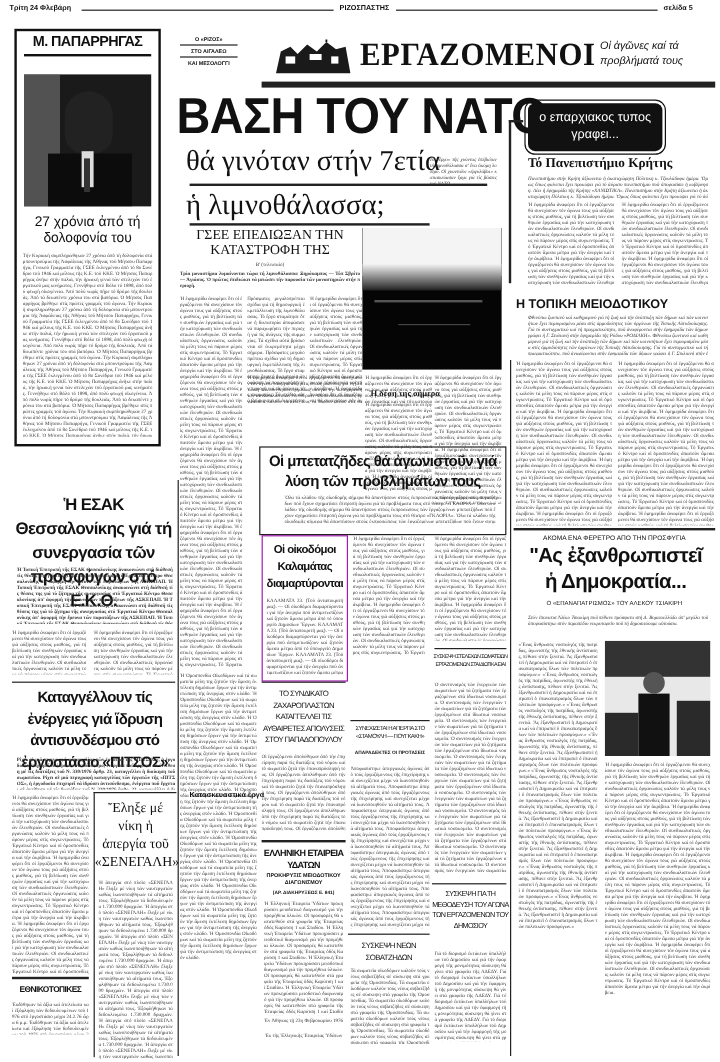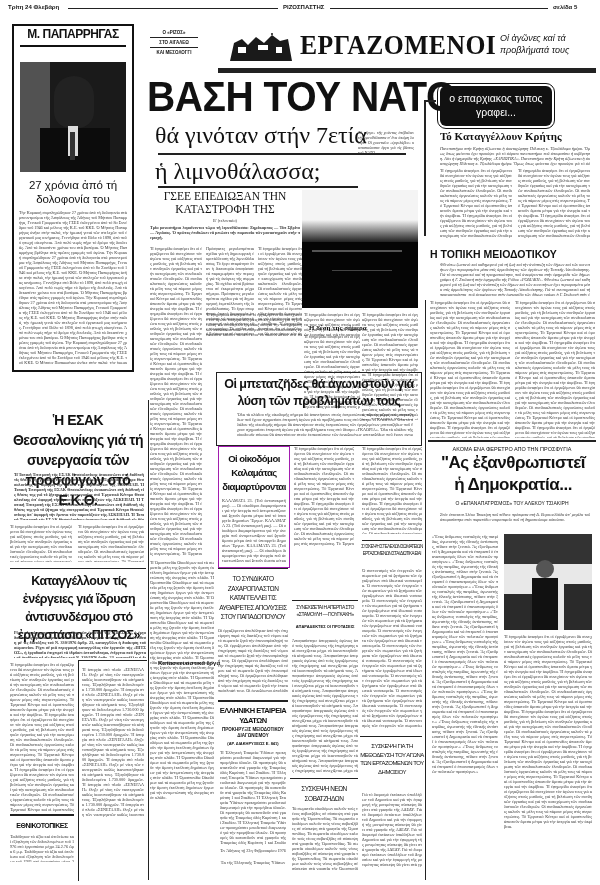--- a/index.html
+++ b/index.html
@@ -86,21 +86,21 @@
 <div class="tiny" style="position:absolute;left:304px;top:312px;width:56px;height:24px;">Ἡ ἐφημερίδα ἀναφέρει ὅτι οἱ ἐργαζόμενοι θά συνεχίσουν τόν ἀγώνα τους γιά αὐξήσεις στούς μισθούς, γιά τή βελτίωση τῶν συνθηκῶν ἐργασίας καί γιά τήν κατοχύρωση τῶν συνδικαλιστικῶν ἐλευθεριῶν. Οἱ συνδικαλιστικές ὀργανώσεις καλοῦν τά μέλη τους νά πάρουν μέρος στίς συγκεντρώσεις. Τό Ἐργατικό Κέντρο καί οἱ ὁμοσπονδίες ἀπαιτοῦν ἄμεσα μέτρα γιά τήν ἀνεργία καί τήν ἀκρίβεια.  Ἡ ἐφημερίδα ἀναφέρει ὅτι οἱ ἐργαζόμενοι θά συνεχίσουν τόν ἀγώνα τους γιά αὐξήσεις στούς μισθούς, γιά τή βελτίωση τῶν συνθηκῶν ἐργασίας καί γιά τήν κατοχύρωση τῶν συνδικαλιστικῶν ἐλευθεριῶν. Οἱ συνδικαλιστικές ὀργανώσεις καλοῦν τά μέλη τους νά πάρουν μέρος στίς συγκεντρώσεις. Τό Ἐργατικό Κέντρο καί οἱ ὁμοσπονδίες ἀπαιτοῦν ἄμεσα μέτρα γιά τήν ἀνεργία καί τήν ἀκρίβεια.  Ἡ ἐφημερίδα ἀναφέρει ὅτι οἱ ἐργαζόμενοι θά συνεχίσουν τόν ἀγώνα τους γιά αὐξήσεις στούς μισθούς, γιά τή βελτίωση τῶν συνθηκῶν ἐργασίας καί γιά τήν κατοχύρωση τῶν συνδικαλιστικῶν ἐλευθεριῶν. Οἱ συνδικαλιστικές ὀργανώσεις καλοῦν τά μέλη τους νά πάρουν μέρος στίς συγκεντρώσεις. Τό Ἐργατικό Κέντρο καί οἱ ὁμοσπονδίες ἀπαιτοῦν ἄμεσα μέτρα γιά τήν ἀνεργία καί τήν ἀκρίβεια.  Ἡ ἐφημερίδα ἀναφέρει ὅτι οἱ ἐργαζόμενοι θά συνεχίσουν τόν ἀγώνα τους γιά αὐξήσεις στούς μισθούς, γιά τή βελτίωση τῶν συνθηκῶν ἐργασίας καί γιά τήν κατοχύρωση τῶν συνδικαλιστικῶν ἐλευθεριῶν. Οἱ συνδικαλιστικές ὀργανώσεις καλοῦν τά μέλη τους νά πάρουν μέρος στίς συγκεντρώσεις. Τό Ἐργατικό Κέντρο καί οἱ ὁμοσπονδίες ἀπαιτοῦν ἄμεσα μέτρα γιά τήν ἀνεργία καί τήν ἀκρίβεια.  Ἡ ἐφημερίδα ἀναφέρει ὅτι οἱ ἐργαζόμενοι θά συνεχίσουν τόν ἀγώνα τους γιά αὐξήσεις στούς μισθούς, γιά τή βελτίωση τῶν συνθηκῶν ἐργασίας καί γιά τήν κατοχύρωση τῶν συνδικαλιστικῶν ἐλευθεριῶν. Οἱ συνδικαλιστικές ὀργανώσεις καλοῦν τά μέλη τους νά πάρουν μέρος στίς συγκεντρώσεις. Τό Ἐργατικό Κέντρο καί οἱ ὁμοσπονδίες ἀπαιτοῦν ἄμεσα μέτρα γιά τήν ἀνεργία καί τήν ἀκρίβεια. </div>
 <div class="tiny" style="position:absolute;left:362px;top:312px;width:56px;height:108px;">Ἡ ἐφημερίδα ἀναφέρει ὅτι οἱ ἐργαζόμενοι θά συνεχίσουν τόν ἀγώνα τους γιά αὐξήσεις στούς μισθούς, γιά τή βελτίωση τῶν συνθηκῶν ἐργασίας καί γιά τήν κατοχύρωση τῶν συνδικαλιστικῶν ἐλευθεριῶν. Οἱ συνδικαλιστικές ὀργανώσεις καλοῦν τά μέλη τους νά πάρουν μέρος στίς συγκεντρώσεις. Τό Ἐργατικό Κέντρο καί οἱ ὁμοσπονδίες ἀπαιτοῦν ἄμεσα μέτρα γιά τήν ἀνεργία καί τήν ἀκρίβεια.  Ἡ ἐφημερίδα ἀναφέρει ὅτι οἱ ἐργαζόμενοι θά συνεχίσουν τόν ἀγώνα τους γιά αὐξήσεις στούς μισθούς, γιά τή βελτίωση τῶν συνθηκῶν ἐργασίας καί γιά τήν κατοχύρωση τῶν συνδικαλιστικῶν ἐλευθεριῶν. Οἱ συνδικαλιστικές ὀργανώσεις καλοῦν τά μέλη τους νά πάρουν μέρος στίς συγκεντρώσεις. Τό Ἐργατικό Κέντρο καί οἱ ὁμοσπονδίες ἀπαιτοῦν ἄμεσα μέτρα γιά τήν ἀνεργία καί τήν ἀκρίβεια.  Ἡ ἐφημερίδα ἀναφέρει ὅτι οἱ ἐργαζόμενοι θά συνεχίσουν τόν ἀγώνα τους γιά αὐξήσεις στούς μισθούς, γιά τή βελτίωση τῶν συνθηκῶν ἐργασίας καί γιά τήν κατοχύρωση τῶν συνδικαλιστικῶν ἐλευθεριῶν. Οἱ συνδικαλιστικές ὀργανώσεις καλοῦν τά μέλη τους νά πάρουν μέρος στίς συγκεντρώσεις. Τό Ἐργατικό Κέντρο καί οἱ ὁμοσπονδίες ἀπαιτοῦν ἄμεσα μέτρα γιά τήν ἀνεργία καί τήν ἀκρίβεια.  Ἡ ἐφημερίδα ἀναφέρει ὅτι οἱ ἐργαζόμενοι θά συνεχίσουν τόν ἀγώνα τους γιά αὐξήσεις στούς μισθούς, γιά τή βελτίωση τῶν συνθηκῶν ἐργασίας καί γιά τήν κατοχύρωση τῶν συνδικαλιστικῶν ἐλευθεριῶν. Οἱ συνδικαλιστικές ὀργανώσεις καλοῦν τά μέλη τους νά πάρουν μέρος στίς συγκεντρώσεις. Τό Ἐργατικό Κέντρο καί οἱ ὁμοσπονδίες ἀπαιτοῦν ἄμεσα μέτρα γιά τήν ἀνεργία καί τήν ἀκρίβεια.  Ἡ ἐφημερίδα ἀναφέρει ὅτι οἱ ἐργαζόμενοι θά συνεχίσουν τόν ἀγώνα τους γιά αὐξήσεις στούς μισθούς, γιά τή βελτίωση τῶν συνθηκῶν ἐργασίας καί γιά τήν κατοχύρωση τῶν συνδικαλιστικῶν ἐλευθεριῶν. Οἱ συνδικαλιστικές ὀργανώσεις καλοῦν τά μέλη τους νά πάρουν μέρος στίς συγκεντρώσεις. Τό Ἐργατικό Κέντρο καί οἱ ὁμοσπονδίες ἀπαιτοῦν ἄμεσα μέτρα γιά τήν ἀνεργία καί τήν ἀκρίβεια. </div>
 <div class="abs serif" style="left:308px;top:324px;font-size:7px;font-weight:bold;">Ἡ δέση της σήμερα</div>
 <div class="tiny" style="position:absolute;left:304px;top:334px;width:56px;height:76px;">Ἡ ἐφημερίδα ἀναφέρει ὅτι οἱ ἐργαζόμενοι θά συνεχίσουν τόν ἀγώνα τους γιά αὐξήσεις στούς μισθούς, γιά τή βελτίωση τῶν συνθηκῶν ἐργασίας καί γιά τήν κατοχύρωση τῶν συνδικαλιστικῶν ἐλευθεριῶν. Οἱ συνδικαλιστικές ὀργανώσεις καλοῦν τά μέλη τους νά πάρουν μέρος στίς συγκεντρώσεις. Τό Ἐργατικό Κέντρο καί οἱ ὁμοσπονδίες ἀπαιτοῦν ἄμεσα μέτρα γιά τήν ἀνεργία καί τήν ἀκρίβεια.  Ἡ ἐφημερίδα ἀναφέρει ὅτι οἱ ἐργαζόμενοι θά συνεχίσουν τόν ἀγώνα τους γιά αὐξήσεις στούς μισθούς, γιά τή βελτίωση τῶν συνθηκῶν ἐργασίας καί γιά τήν κατοχύρωση τῶν συνδικαλιστικῶν ἐλευθεριῶν. Οἱ συνδικαλιστικές ὀργανώσεις καλοῦν τά μέλη τους νά πάρουν μέρος στίς συγκεντρώσεις. Τό Ἐργατικό Κέντρο καί οἱ ὁμοσπονδίες ἀπαιτοῦν ἄμεσα μέτρα γιά τήν ἀνεργία καί τήν ἀκρίβεια.  Ἡ ἐφημερίδα ἀναφέρει ὅτι οἱ ἐργαζόμενοι θά συνεχίσουν τόν ἀγώνα τους γιά αὐξήσεις στούς μισθούς, γιά τή βελτίωση τῶν συνθηκῶν ἐργασίας καί γιά τήν κατοχύρωση τῶν συνδικαλιστικῶν ἐλευθεριῶν. Οἱ συνδικαλιστικές ὀργανώσεις καλοῦν τά μέλη τους νά πάρουν μέρος στίς συγκεντρώσεις. Τό Ἐργατικό Κέντρο καί οἱ ὁμοσπονδίες ἀπαιτοῦν ἄμεσα μέτρα γιά τήν ἀνεργία καί τήν ἀκρίβεια.  Ἡ ἐφημερίδα ἀναφέρει ὅτι οἱ ἐργαζόμενοι θά συνεχίσουν τόν ἀγώνα τους γιά αὐξήσεις στούς μισθούς, γιά τή βελτίωση τῶν συνθηκῶν ἐργασίας καί γιά τήν κατοχύρωση τῶν συνδικαλιστικῶν ἐλευθεριῶν. Οἱ συνδικαλιστικές ὀργανώσεις καλοῦν τά μέλη τους νά πάρουν μέρος στίς συγκεντρώσεις. Τό Ἐργατικό Κέντρο καί οἱ ὁμοσπονδίες ἀπαιτοῦν ἄμεσα μέτρα γιά τήν ἀνεργία καί τήν ἀκρίβεια.  Ἡ ἐφημερίδα ἀναφέρει ὅτι οἱ ἐργαζόμενοι θά συνεχίσουν τόν ἀγώνα τους γιά αὐξήσεις στούς μισθούς, γιά τή βελτίωση τῶν συνθηκῶν ἐργασίας καί γιά τήν κατοχύρωση τῶν συνδικαλιστικῶν ἐλευθεριῶν. Οἱ συνδικαλιστικές ὀργανώσεις καλοῦν τά μέλη τους νά πάρουν μέρος στίς συγκεντρώσεις. Τό Ἐργατικό Κέντρο καί οἱ ὁμοσπονδίες ἀπαιτοῦν ἄμεσα μέτρα γιά τήν ἀνεργία καί τήν ἀκρίβεια. </div>
 
 <div class="abs" style="left:440px;top:86px;width:112px;height:40px;background:#111;border-radius:6px;outline:1.5px solid #111;outline-offset:2px;">
   <div class="sans center" style="color:#fff;font-size:10.5px;line-height:14px;padding-top:5px;padding-left:6px;padding-right:6px;">ο επαρχιακος τυπος γραφει...</div>
 </div>
 <div class="rule" style="left:424px;top:100px;width:2px;height:136px;"></div>
 <div class="rule" style="left:424px;top:100px;width:12px;height:2px;"></div>
-<div class="abs serif" style="left:440px;top:130px;font-size:11px;font-weight:bold;">Τό Καταγγέλλουν Κρήτης</div>
+<div class="abs serif" style="left:440px;top:130px;font-size:11px;font-weight:bold;">Τό Πανεπιστήμιο Κρήτης</div>
 <div class="tiny" style="position:absolute;left:440px;top:146px;width:150px;height:20px;font-style:italic;">Πανεπιστήμιο στήν Κρήτη ἀξίωνεται ἡ ἀκαταχώρητη Πόλιτικη κ. Τζουλάδοφα ἡμέρα. Ὅμως ὅπως φαίνεται ἔχει προκύψει γιά τό ἀόρατο πανεπιστήμιο ποῦ ἀποφασίσει ἡ κυβέρνηση. Λέει ἡ ἐφημερίδα τῆς Κρήτης «ΧΑΝΙΩΤΙΚΑ». Πανεπιστήμιο στήν Κρήτη ἀξίωνεται ἡ ἀκαταχώρητη Πόλιτικη κ. Τζουλάδοφα ἡμέρα. Ὅμως ὅπως φαίνεται ἔχει προκύψει γιά τό ἀόρατο πανεπιστήμιο ποῦ ἀποφασίσει ἡ κυβέρνηση. Λέει ἡ ἐφημερίδα τῆς Κρήτης «ΧΑΝΙΩΤΙΚΑ». Πανεπιστήμιο στήν Κρήτη ἀξίωνεται ἡ ἀκαταχώρητη Πόλιτικη κ. Τζουλάδοφα ἡμέρα. Ὅμως ὅπως φαίνεται ἔχει προκύψει γιά τό ἀόρατο πανεπιστήμιο ποῦ ἀποφασίσει ἡ κυβέρνηση. Λέει ἡ ἐφημερίδα τῆς Κρήτης «ΧΑΝΙΩΤΙΚΑ». Πανεπιστήμιο στήν Κρήτη ἀξίωνεται ἡ ἀκαταχώρητη Πόλιτικη κ. Τζουλάδοφα ἡμέρα. Ὅμως ὅπως φαίνεται ἔχει προκύψει γιά τό ἀόρατο πανεπιστήμιο ποῦ ἀποφασίσει ἡ κυβέρνηση. Λέει ἡ ἐφημερίδα τῆς Κρήτης «ΧΑΝΙΩΤΙΚΑ». Πανεπιστήμιο στήν Κρήτη ἀξίωνεται ἡ ἀκαταχώρητη Πόλιτικη κ. Τζουλάδοφα ἡμέρα. Ὅμως ὅπως φαίνεται ἔχει προκύψει γιά τό ἀόρατο πανεπιστήμιο ποῦ ἀποφασίσει ἡ κυβέρνηση. Λέει ἡ ἐφημερίδα τῆς Κρήτης «ΧΑΝΙΩΤΙΚΑ». Πανεπιστήμιο στήν Κρήτη ἀξίωνεται ἡ ἀκαταχώρητη Πόλιτικη κ. Τζουλάδοφα ἡμέρα. Ὅμως ὅπως φαίνεται ἔχει προκύψει γιά τό ἀόρατο πανεπιστήμιο ποῦ ἀποφασίσει ἡ κυβέρνηση. Λέει ἡ ἐφημερίδα τῆς Κρήτης «ΧΑΝΙΩΤΙΚΑ». Πανεπιστήμιο στήν Κρήτη ἀξίωνεται ἡ ἀκαταχώρητη Πόλιτικη κ. Τζουλάδοφα ἡμέρα. Ὅμως ὅπως φαίνεται ἔχει προκύψει γιά τό ἀόρατο πανεπιστήμιο ποῦ ἀποφασίσει ἡ κυβέρνηση. Λέει ἡ ἐφημερίδα τῆς Κρήτης «ΧΑΝΙΩΤΙΚΑ». Πανεπιστήμιο στήν Κρήτη ἀξίωνεται ἡ ἀκαταχώρητη Πόλιτικη κ. Τζουλάδοφα ἡμέρα. Ὅμως ὅπως φαίνεται ἔχει προκύψει γιά τό ἀόρατο πανεπιστήμιο ποῦ ἀποφασίσει ἡ κυβέρνηση. Λέει ἡ ἐφημερίδα τῆς Κρήτης «ΧΑΝΙΩΤΙΚΑ».</div>
 <div class="tiny" style="position:absolute;left:440px;top:168px;width:72px;height:70px;">Ἡ ἐφημερίδα ἀναφέρει ὅτι οἱ ἐργαζόμενοι θά συνεχίσουν τόν ἀγώνα τους γιά αὐξήσεις στούς μισθούς, γιά τή βελτίωση τῶν συνθηκῶν ἐργασίας καί γιά τήν κατοχύρωση τῶν συνδικαλιστικῶν ἐλευθεριῶν. Οἱ συνδικαλιστικές ὀργανώσεις καλοῦν τά μέλη τους νά πάρουν μέρος στίς συγκεντρώσεις. Τό Ἐργατικό Κέντρο καί οἱ ὁμοσπονδίες ἀπαιτοῦν ἄμεσα μέτρα γιά τήν ἀνεργία καί τήν ἀκρίβεια.  Ἡ ἐφημερίδα ἀναφέρει ὅτι οἱ ἐργαζόμενοι θά συνεχίσουν τόν ἀγώνα τους γιά αὐξήσεις στούς μισθούς, γιά τή βελτίωση τῶν συνθηκῶν ἐργασίας καί γιά τήν κατοχύρωση τῶν συνδικαλιστικῶν ἐλευθεριῶν. Οἱ συνδικαλιστικές ὀργανώσεις καλοῦν τά μέλη τους νά πάρουν μέρος στίς συγκεντρώσεις. Τό Ἐργατικό Κέντρο καί οἱ ὁμοσπονδίες ἀπαιτοῦν ἄμεσα μέτρα γιά τήν ἀνεργία καί τήν ἀκρίβεια.  Ἡ ἐφημερίδα ἀναφέρει ὅτι οἱ ἐργαζόμενοι θά συνεχίσουν τόν ἀγώνα τους γιά αὐξήσεις στούς μισθούς, γιά τή βελτίωση τῶν συνθηκῶν ἐργασίας καί γιά τήν κατοχύρωση τῶν συνδικαλιστικῶν ἐλευθεριῶν. Οἱ συνδικαλιστικές ὀργανώσεις καλοῦν τά μέλη τους νά πάρουν μέρος στίς συγκεντρώσεις. Τό Ἐργατικό Κέντρο καί οἱ ὁμοσπονδίες ἀπαιτοῦν ἄμεσα μέτρα γιά τήν ἀνεργία καί τήν ἀκρίβεια.  Ἡ ἐφημερίδα ἀναφέρει ὅτι οἱ ἐργαζόμενοι θά συνεχίσουν τόν ἀγώνα τους γιά αὐξήσεις στούς μισθούς, γιά τή βελτίωση τῶν συνθηκῶν ἐργασίας καί γιά τήν κατοχύρωση τῶν συνδικαλιστικῶν ἐλευθεριῶν. Οἱ συνδικαλιστικές ὀργανώσεις καλοῦν τά μέλη τους νά πάρουν μέρος στίς συγκεντρώσεις. Τό Ἐργατικό Κέντρο καί οἱ ὁμοσπονδίες ἀπαιτοῦν ἄμεσα μέτρα γιά τήν ἀνεργία καί τήν ἀκρίβεια.  Ἡ ἐφημερίδα ἀναφέρει ὅτι οἱ ἐργαζόμενοι θά συνεχίσουν τόν ἀγώνα τους γιά αὐξήσεις στούς μισθούς, γιά τή βελτίωση τῶν συνθηκῶν ἐργασίας καί γιά τήν κατοχύρωση τῶν συνδικαλιστικῶν ἐλευθεριῶν. Οἱ συνδικαλιστικές ὀργανώσεις καλοῦν τά μέλη τους νά πάρουν μέρος στίς συγκεντρώσεις. Τό Ἐργατικό Κέντρο καί οἱ ὁμοσπονδίες ἀπαιτοῦν ἄμεσα μέτρα γιά τήν ἀνεργία καί τήν ἀκρίβεια. </div>
 <div class="tiny" style="position:absolute;left:518px;top:168px;width:72px;height:70px;">Ἡ ἐφημερίδα ἀναφέρει ὅτι οἱ ἐργαζόμενοι θά συνεχίσουν τόν ἀγώνα τους γιά αὐξήσεις στούς μισθούς, γιά τή βελτίωση τῶν συνθηκῶν ἐργασίας καί γιά τήν κατοχύρωση τῶν συνδικαλιστικῶν ἐλευθεριῶν. Οἱ συνδικαλιστικές ὀργανώσεις καλοῦν τά μέλη τους νά πάρουν μέρος στίς συγκεντρώσεις. Τό Ἐργατικό Κέντρο καί οἱ ὁμοσπονδίες ἀπαιτοῦν ἄμεσα μέτρα γιά τήν ἀνεργία καί τήν ἀκρίβεια.  Ἡ ἐφημερίδα ἀναφέρει ὅτι οἱ ἐργαζόμενοι θά συνεχίσουν τόν ἀγώνα τους γιά αὐξήσεις στούς μισθούς, γιά τή βελτίωση τῶν συνθηκῶν ἐργασίας καί γιά τήν κατοχύρωση τῶν συνδικαλιστικῶν ἐλευθεριῶν. Οἱ συνδικαλιστικές ὀργανώσεις καλοῦν τά μέλη τους νά πάρουν μέρος στίς συγκεντρώσεις. Τό Ἐργατικό Κέντρο καί οἱ ὁμοσπονδίες ἀπαιτοῦν ἄμεσα μέτρα γιά τήν ἀνεργία καί τήν ἀκρίβεια.  Ἡ ἐφημερίδα ἀναφέρει ὅτι οἱ ἐργαζόμενοι θά συνεχίσουν τόν ἀγώνα τους γιά αὐξήσεις στούς μισθούς, γιά τή βελτίωση τῶν συνθηκῶν ἐργασίας καί γιά τήν κατοχύρωση τῶν συνδικαλιστικῶν ἐλευθεριῶν. Οἱ συνδικαλιστικές ὀργανώσεις καλοῦν τά μέλη τους νά πάρουν μέρος στίς συγκεντρώσεις. Τό Ἐργατικό Κέντρο καί οἱ ὁμοσπονδίες ἀπαιτοῦν ἄμεσα μέτρα γιά τήν ἀνεργία καί τήν ἀκρίβεια.  Ἡ ἐφημερίδα ἀναφέρει ὅτι οἱ ἐργαζόμενοι θά συνεχίσουν τόν ἀγώνα τους γιά αὐξήσεις στούς μισθούς, γιά τή βελτίωση τῶν συνθηκῶν ἐργασίας καί γιά τήν κατοχύρωση τῶν συνδικαλιστικῶν ἐλευθεριῶν. Οἱ συνδικαλιστικές ὀργανώσεις καλοῦν τά μέλη τους νά πάρουν μέρος στίς συγκεντρώσεις. Τό Ἐργατικό Κέντρο καί οἱ ὁμοσπονδίες ἀπαιτοῦν ἄμεσα μέτρα γιά τήν ἀνεργία καί τήν ἀκρίβεια.  Ἡ ἐφημερίδα ἀναφέρει ὅτι οἱ ἐργαζόμενοι θά συνεχίσουν τόν ἀγώνα τους γιά αὐξήσεις στούς μισθούς, γιά τή βελτίωση τῶν συνθηκῶν ἐργασίας καί γιά τήν κατοχύρωση τῶν συνδικαλιστικῶν ἐλευθεριῶν. Οἱ συνδικαλιστικές ὀργανώσεις καλοῦν τά μέλη τους νά πάρουν μέρος στίς συγκεντρώσεις. Τό Ἐργατικό Κέντρο καί οἱ ὁμοσπονδίες ἀπαιτοῦν ἄμεσα μέτρα γιά τήν ἀνεργία καί τήν ἀκρίβεια. </div>
 
 <div class="abs sans" style="left:430px;top:248px;font-size:10.5px;font-weight:bold;">Η ΤΟΠΙΚΗ ΜΕΙΟΔΟΤΙΚΟΥ</div>
 <div class="tiny" style="position:absolute;left:440px;top:262px;width:150px;height:34px;font-style:italic;">Φθινόπω ζωντανό καί καθημερινό γιά τή ζωή καί τήν ἀνάπτυξη τῶν δήμων καί τῶν κοινοτήτων ἔχει περιορισμένα μέσα στίς ἁρμοδιότητες τῶν ὀργάνων τῆς Τοπικῆς Αὐτοδιοίκησης. Γιά τό συνταγματικό καί τή πραγματικότητα, ποῦ ἀναφέρονται στήν ἐφημερίδα τῶν δήμων γράφει ἡ Γ. Στυλιανή στήν ἐφημερίδα τῆς Ρόδου «ΡΟΔΙΑΚΗ». Φθινόπω ζωντανό καί καθημερινό γιά τή ζωή καί τήν ἀνάπτυξη τῶν δήμων καί τῶν κοινοτήτων ἔχει περιορισμένα μέσα στίς ἁρμοδιότητες τῶν ὀργάνων τῆς Τοπικῆς Αὐτοδιοίκησης. Γιά τό συνταγματικό καί τή πραγματικότητα, ποῦ ἀναφέρονται στήν ἐφημερίδα τῶν δήμων γράφει ἡ Γ. Στυλιανή στήν ἐφημερίδα τῆς Ρόδου «ΡΟΔΙΑΚΗ». Φθινόπω ζωντανό καί καθημερινό γιά τή ζωή καί τήν ἀνάπτυξη τῶν δήμων καί τῶν κοινοτήτων ἔχει περιορισμένα μέσα στίς ἁρμοδιότητες τῶν ὀργάνων τῆς Τοπικῆς Αὐτοδιοίκησης. Γιά τό συνταγματικό καί τή πραγματικότητα, ποῦ ἀναφέρονται στήν ἐφημερίδα τῶν δήμων γράφει ἡ Γ. Στυλιανή στήν ἐφημερίδα τῆς Ρόδου «ΡΟΔΙΑΚΗ». Φθινόπω ζωντανό καί καθημερινό γιά τή ζωή καί τήν ἀνάπτυξη τῶν δήμων καί τῶν κοινοτήτων ἔχει περιορισμένα μέσα στίς ἁρμοδιότητες τῶν ὀργάνων τῆς Τοπικῆς Αὐτοδιοίκησης. Γιά τό συνταγματικό καί τή πραγματικότητα, ποῦ ἀναφέρονται στήν ἐφημερίδα τῶν δήμων γράφει ἡ Γ. Στυλιανή στήν ἐφημερίδα τῆς Ρόδου «ΡΟΔΙΑΚΗ». Φθινόπω ζωντανό καί καθημερινό γιά τή ζωή καί τήν ἀνάπτυξη τῶν δήμων καί τῶν κοινοτήτων ἔχει περιορισμένα μέσα στίς ἁρμοδιότητες τῶν ὀργάνων τῆς Τοπικῆς Αὐτοδιοίκησης. Γιά τό συνταγματικό καί τή πραγματικότητα, ποῦ ἀναφέρονται στήν ἐφημερίδα τῶν δήμων γράφει ἡ Γ. Στυλιανή στήν ἐφημερίδα τῆς Ρόδου «ΡΟΔΙΑΚΗ». Φθινόπω ζωντανό καί καθημερινό γιά τή ζωή καί τήν ἀνάπτυξη τῶν δήμων καί τῶν κοινοτήτων ἔχει περιορισμένα μέσα στίς ἁρμοδιότητες τῶν ὀργάνων τῆς Τοπικῆς Αὐτοδιοίκησης. Γιά τό συνταγματικό καί τή πραγματικότητα, ποῦ ἀναφέρονται στήν ἐφημερίδα τῶν δήμων γράφει ἡ Γ. Στυλιανή στήν ἐφημερίδα τῆς Ρόδου «ΡΟΔΙΑΚΗ».</div>
 <div class="tiny" style="position:absolute;left:430px;top:300px;width:80px;height:138px;">Ἡ ἐφημερίδα ἀναφέρει ὅτι οἱ ἐργαζόμενοι θά συνεχίσουν τόν ἀγώνα τους γιά αὐξήσεις στούς μισθούς, γιά τή βελτίωση τῶν συνθηκῶν ἐργασίας καί γιά τήν κατοχύρωση τῶν συνδικαλιστικῶν ἐλευθεριῶν. Οἱ συνδικαλιστικές ὀργανώσεις καλοῦν τά μέλη τους νά πάρουν μέρος στίς συγκεντρώσεις. Τό Ἐργατικό Κέντρο καί οἱ ὁμοσπονδίες ἀπαιτοῦν ἄμεσα μέτρα γιά τήν ἀνεργία καί τήν ἀκρίβεια.  Ἡ ἐφημερίδα ἀναφέρει ὅτι οἱ ἐργαζόμενοι θά συνεχίσουν τόν ἀγώνα τους γιά αὐξήσεις στούς μισθούς, γιά τή βελτίωση τῶν συνθηκῶν ἐργασίας καί γιά τήν κατοχύρωση τῶν συνδικαλιστικῶν ἐλευθεριῶν. Οἱ συνδικαλιστικές ὀργανώσεις καλοῦν τά μέλη τους νά πάρουν μέρος στίς συγκεντρώσεις. Τό Ἐργατικό Κέντρο καί οἱ ὁμοσπονδίες ἀπαιτοῦν ἄμεσα μέτρα γιά τήν ἀνεργία καί τήν ἀκρίβεια.  Ἡ ἐφημερίδα ἀναφέρει ὅτι οἱ ἐργαζόμενοι θά συνεχίσουν τόν ἀγώνα τους γιά αὐξήσεις στούς μισθούς, γιά τή βελτίωση τῶν συνθηκῶν ἐργασίας καί γιά τήν κατοχύρωση τῶν συνδικαλιστικῶν ἐλευθεριῶν. Οἱ συνδικαλιστικές ὀργανώσεις καλοῦν τά μέλη τους νά πάρουν μέρος στίς συγκεντρώσεις. Τό Ἐργατικό Κέντρο καί οἱ ὁμοσπονδίες ἀπαιτοῦν ἄμεσα μέτρα γιά τήν ἀνεργία καί τήν ἀκρίβεια.  Ἡ ἐφημερίδα ἀναφέρει ὅτι οἱ ἐργαζόμενοι θά συνεχίσουν τόν ἀγώνα τους γιά αὐξήσεις στούς μισθούς, γιά τή βελτίωση τῶν συνθηκῶν ἐργασίας καί γιά τήν κατοχύρωση τῶν συνδικαλιστικῶν ἐλευθεριῶν. Οἱ συνδικαλιστικές ὀργανώσεις καλοῦν τά μέλη τους νά πάρουν μέρος στίς συγκεντρώσεις. Τό Ἐργατικό Κέντρο καί οἱ ὁμοσπονδίες ἀπαιτοῦν ἄμεσα μέτρα γιά τήν ἀνεργία καί τήν ἀκρίβεια.  Ἡ ἐφημερίδα ἀναφέρει ὅτι οἱ ἐργαζόμενοι θά συνεχίσουν τόν ἀγώνα τους γιά αὐξήσεις στούς μισθούς, γιά τή βελτίωση τῶν συνθηκῶν ἐργασίας καί γιά τήν κατοχύρωση τῶν συνδικαλιστικῶν ἐλευθεριῶν. Οἱ συνδικαλιστικές ὀργανώσεις καλοῦν τά μέλη τους νά πάρουν μέρος στίς συγκεντρώσεις. Τό Ἐργατικό Κέντρο καί οἱ ὁμοσπονδίες ἀπαιτοῦν ἄμεσα μέτρα γιά τήν ἀνεργία καί τήν ἀκρίβεια. </div>
 <div class="tiny" style="position:absolute;left:515px;top:300px;width:80px;height:138px;">Ἡ ἐφημερίδα ἀναφέρει ὅτι οἱ ἐργαζόμενοι θά συνεχίσουν τόν ἀγώνα τους γιά αὐξήσεις στούς μισθούς, γιά τή βελτίωση τῶν συνθηκῶν ἐργασίας καί γιά τήν κατοχύρωση τῶν συνδικαλιστικῶν ἐλευθεριῶν. Οἱ συνδικαλιστικές ὀργανώσεις καλοῦν τά μέλη τους νά πάρουν μέρος στίς συγκεντρώσεις. Τό Ἐργατικό Κέντρο καί οἱ ὁμοσπονδίες ἀπαιτοῦν ἄμεσα μέτρα γιά τήν ἀνεργία καί τήν ἀκρίβεια.  Ἡ ἐφημερίδα ἀναφέρει ὅτι οἱ ἐργαζόμενοι θά συνεχίσουν τόν ἀγώνα τους γιά αὐξήσεις στούς μισθούς, γιά τή βελτίωση τῶν συνθηκῶν ἐργασίας καί γιά τήν κατοχύρωση τῶν συνδικαλιστικῶν ἐλευθεριῶν. Οἱ συνδικαλιστικές ὀργανώσεις καλοῦν τά μέλη τους νά πάρουν μέρος στίς συγκεντρώσεις. Τό Ἐργατικό Κέντρο καί οἱ ὁμοσπονδίες ἀπαιτοῦν ἄμεσα μέτρα γιά τήν ἀνεργία καί τήν ἀκρίβεια.  Ἡ ἐφημερίδα ἀναφέρει ὅτι οἱ ἐργαζόμενοι θά συνεχίσουν τόν ἀγώνα τους γιά αὐξήσεις στούς μισθούς, γιά τή βελτίωση τῶν συνθηκῶν ἐργασίας καί γιά τήν κατοχύρωση τῶν συνδικαλιστικῶν ἐλευθεριῶν. Οἱ συνδικαλιστικές ὀργανώσεις καλοῦν τά μέλη τους νά πάρουν μέρος στίς συγκεντρώσεις. Τό Ἐργατικό Κέντρο καί οἱ ὁμοσπονδίες ἀπαιτοῦν ἄμεσα μέτρα γιά τήν ἀνεργία καί τήν ἀκρίβεια.  Ἡ ἐφημερίδα ἀναφέρει ὅτι οἱ ἐργαζόμενοι θά συνεχίσουν τόν ἀγώνα τους γιά αὐξήσεις στούς μισθούς, γιά τή βελτίωση τῶν συνθηκῶν ἐργασίας καί γιά τήν κατοχύρωση τῶν συνδικαλιστικῶν ἐλευθεριῶν. Οἱ συνδικαλιστικές ὀργανώσεις καλοῦν τά μέλη τους νά πάρουν μέρος στίς συγκεντρώσεις. Τό Ἐργατικό Κέντρο καί οἱ ὁμοσπονδίες ἀπαιτοῦν ἄμεσα μέτρα γιά τήν ἀνεργία καί τήν ἀκρίβεια.  Ἡ ἐφημερίδα ἀναφέρει ὅτι οἱ ἐργαζόμενοι θά συνεχίσουν τόν ἀγώνα τους γιά αὐξήσεις στούς μισθούς, γιά τή βελτίωση τῶν συνθηκῶν ἐργασίας καί γιά τήν κατοχύρωση τῶν συνδικαλιστικῶν ἐλευθεριῶν. Οἱ συνδικαλιστικές ὀργανώσεις καλοῦν τά μέλη τους νά πάρουν μέρος στίς συγκεντρώσεις. Τό Ἐργατικό Κέντρο καί οἱ ὁμοσπονδίες ἀπαιτοῦν ἄμεσα μέτρα γιά τήν ἀνεργία καί τήν ἀκρίβεια. </div>
 
 <div class="rule" style="left:428px;top:440px;width:168px;height:2px;"></div>
@@ -122,20 +122,21 @@
 <div class="tiny" style="position:absolute;left:14px;top:472px;width:130px;height:48px;font-weight:bold;">Ἡ Τοπική Ἐπιτροπή τῆς ΕΣΑΚ Θεσσαλονίκης ἀνακοινώνει στή διάθεσή τίς θέσεις της γιά τό ζήτημα τῆς συνεργασίας στό Ἐργατικό Κέντρο Θεσσαλονίκης ἀπ' ἀφορμή τήν ἔρευνα τῶν παρατάξεων τῆς ΑΣΚΕΠΑΠ. Ἡ Τοπική Ἐπιτροπή τῆς ΕΣΑΚ Θεσσαλονίκης ἀνακοινώνει στή διάθεσή τίς θέσεις της γιά τό ζήτημα τῆς συνεργασίας στό Ἐργατικό Κέντρο Θεσσαλονίκης ἀπ' ἀφορμή τήν ἔρευνα τῶν παρατάξεων τῆς ΑΣΚΕΠΑΠ. Ἡ Τοπική Ἐπιτροπή τῆς ΕΣΑΚ Θεσσαλονίκης ἀνακοινώνει στή διάθεσή τίς θέσεις της γιά τό ζήτημα τῆς συνεργασίας στό Ἐργατικό Κέντρο Θεσσαλονίκης ἀπ' ἀφορμή τήν ἔρευνα τῶν παρατάξεων τῆς ΑΣΚΕΠΑΠ. Ἡ Τοπική Ἐπιτροπή τῆς ΕΣΑΚ Θεσσαλονίκης ἀνακοινώνει στή διάθεσή τίς θέσεις της γιά τό ζήτημα τῆς συνεργασίας στό Ἐργατικό Κέντρο Θεσσαλονίκης ἀπ' ἀφορμή τήν ἔρευνα τῶν παρατάξεων τῆς ΑΣΚΕΠΑΠ. Ἡ Τοπική Ἐπιτροπή τῆς ΕΣΑΚ Θεσσαλονίκης ἀνακοινώνει στή διάθεσή τίς θέσεις της γιά τό ζήτημα τῆς συνεργασίας στό Ἐργατικό Κέντρο Θεσσαλονίκης ἀπ' ἀφορμή τήν ἔρευνα τῶν παρατάξεων τῆς ΑΣΚΕΠΑΠ. Ἡ Τοπική Ἐπιτροπή τῆς ΕΣΑΚ Θεσσαλονίκης ἀνακοινώνει στή διάθεσή τίς θέσεις της γιά τό ζήτημα τῆς συνεργασίας στό Ἐργατικό Κέντρο Θεσσαλονίκης ἀπ' ἀφορμή τήν ἔρευνα τῶν παρατάξεων τῆς ΑΣΚΕΠΑΠ. Ἡ Τοπική Ἐπιτροπή τῆς ΕΣΑΚ Θεσσαλονίκης ἀνακοινώνει στή διάθεσή τίς θέσεις της γιά τό ζήτημα τῆς συνεργασίας στό Ἐργατικό Κέντρο Θεσσαλονίκης ἀπ' ἀφορμή τήν ἔρευνα τῶν παρατάξεων τῆς ΑΣΚΕΠΑΠ. Ἡ Τοπική Ἐπιτροπή τῆς ΕΣΑΚ Θεσσαλονίκης ἀνακοινώνει στή διάθεσή τίς θέσεις της γιά τό ζήτημα τῆς συνεργασίας στό Ἐργατικό Κέντρο Θεσσαλονίκης ἀπ' ἀφορμή τήν ἔρευνα τῶν παρατάξεων τῆς ΑΣΚΕΠΑΠ. Ἡ Τοπική Ἐπιτροπή τῆς ΕΣΑΚ Θεσσαλονίκης ἀνακοινώνει στή διάθεσή τίς θέσεις της γιά τό ζήτημα τῆς συνεργασίας στό Ἐργατικό Κέντρο Θεσσαλονίκης ἀπ' ἀφορμή τήν ἔρευνα τῶν παρατάξεων τῆς ΑΣΚΕΠΑΠ.</div>
 <div class="tiny" style="position:absolute;left:10px;top:524px;width:62px;height:38px;">Ἡ ἐφημερίδα ἀναφέρει ὅτι οἱ ἐργαζόμενοι θά συνεχίσουν τόν ἀγώνα τους γιά αὐξήσεις στούς μισθούς, γιά τή βελτίωση τῶν συνθηκῶν ἐργασίας καί γιά τήν κατοχύρωση τῶν συνδικαλιστικῶν ἐλευθεριῶν. Οἱ συνδικαλιστικές ὀργανώσεις καλοῦν τά μέλη τους νά πάρουν μέρος στίς συγκεντρώσεις. Τό Ἐργατικό Κέντρο καί οἱ ὁμοσπονδίες ἀπαιτοῦν ἄμεσα μέτρα γιά τήν ἀνεργία καί τήν ἀκρίβεια.  Ἡ ἐφημερίδα ἀναφέρει ὅτι οἱ ἐργαζόμενοι θά συνεχίσουν τόν ἀγώνα τους γιά αὐξήσεις στούς μισθούς, γιά τή βελτίωση τῶν συνθηκῶν ἐργασίας καί γιά τήν κατοχύρωση τῶν συνδικαλιστικῶν ἐλευθεριῶν. Οἱ συνδικαλιστικές ὀργανώσεις καλοῦν τά μέλη τους νά πάρουν μέρος στίς συγκεντρώσεις. Τό Ἐργατικό Κέντρο καί οἱ ὁμοσπονδίες ἀπαιτοῦν ἄμεσα μέτρα γιά τήν ἀνεργία καί τήν ἀκρίβεια.  Ἡ ἐφημερίδα ἀναφέρει ὅτι οἱ ἐργαζόμενοι θά συνεχίσουν τόν ἀγώνα τους γιά αὐξήσεις στούς μισθούς, γιά τή βελτίωση τῶν συνθηκῶν ἐργασίας καί γιά τήν κατοχύρωση τῶν συνδικαλιστικῶν ἐλευθεριῶν. Οἱ συνδικαλιστικές ὀργανώσεις καλοῦν τά μέλη τους νά πάρουν μέρος στίς συγκεντρώσεις. Τό Ἐργατικό Κέντρο καί οἱ ὁμοσπονδίες ἀπαιτοῦν ἄμεσα μέτρα γιά τήν ἀνεργία καί τήν ἀκρίβεια.  Ἡ ἐφημερίδα ἀναφέρει ὅτι οἱ ἐργαζόμενοι θά συνεχίσουν τόν ἀγώνα τους γιά αὐξήσεις στούς μισθούς, γιά τή βελτίωση τῶν συνθηκῶν ἐργασίας καί γιά τήν κατοχύρωση τῶν συνδικαλιστικῶν ἐλευθεριῶν. Οἱ συνδικαλιστικές ὀργανώσεις καλοῦν τά μέλη τους νά πάρουν μέρος στίς συγκεντρώσεις. Τό Ἐργατικό Κέντρο καί οἱ ὁμοσπονδίες ἀπαιτοῦν ἄμεσα μέτρα γιά τήν ἀνεργία καί τήν ἀκρίβεια.  Ἡ ἐφημερίδα ἀναφέρει ὅτι οἱ ἐργαζόμενοι θά συνεχίσουν τόν ἀγώνα τους γιά αὐξήσεις στούς μισθούς, γιά τή βελτίωση τῶν συνθηκῶν ἐργασίας καί γιά τήν κατοχύρωση τῶν συνδικαλιστικῶν ἐλευθεριῶν. Οἱ συνδικαλιστικές ὀργανώσεις καλοῦν τά μέλη τους νά πάρουν μέρος στίς συγκεντρώσεις. Τό Ἐργατικό Κέντρο καί οἱ ὁμοσπονδίες ἀπαιτοῦν ἄμεσα μέτρα γιά τήν ἀνεργία καί τήν ἀκρίβεια. </div>
 <div class="tiny" style="position:absolute;left:78px;top:524px;width:66px;height:38px;">Ἡ ἐφημερίδα ἀναφέρει ὅτι οἱ ἐργαζόμενοι θά συνεχίσουν τόν ἀγώνα τους γιά αὐξήσεις στούς μισθούς, γιά τή βελτίωση τῶν συνθηκῶν ἐργασίας καί γιά τήν κατοχύρωση τῶν συνδικαλιστικῶν ἐλευθεριῶν. Οἱ συνδικαλιστικές ὀργανώσεις καλοῦν τά μέλη τους νά πάρουν μέρος στίς συγκεντρώσεις. Τό Ἐργατικό Κέντρο καί οἱ ὁμοσπονδίες ἀπαιτοῦν ἄμεσα μέτρα γιά τήν ἀνεργία καί τήν ἀκρίβεια.  Ἡ ἐφημερίδα ἀναφέρει ὅτι οἱ ἐργαζόμενοι θά συνεχίσουν τόν ἀγώνα τους γιά αὐξήσεις στούς μισθούς, γιά τή βελτίωση τῶν συνθηκῶν ἐργασίας καί γιά τήν κατοχύρωση τῶν συνδικαλιστικῶν ἐλευθεριῶν. Οἱ συνδικαλιστικές ὀργανώσεις καλοῦν τά μέλη τους νά πάρουν μέρος στίς συγκεντρώσεις. Τό Ἐργατικό Κέντρο καί οἱ ὁμοσπονδίες ἀπαιτοῦν ἄμεσα μέτρα γιά τήν ἀνεργία καί τήν ἀκρίβεια.  Ἡ ἐφημερίδα ἀναφέρει ὅτι οἱ ἐργαζόμενοι θά συνεχίσουν τόν ἀγώνα τους γιά αὐξήσεις στούς μισθούς, γιά τή βελτίωση τῶν συνθηκῶν ἐργασίας καί γιά τήν κατοχύρωση τῶν συνδικαλιστικῶν ἐλευθεριῶν. Οἱ συνδικαλιστικές ὀργανώσεις καλοῦν τά μέλη τους νά πάρουν μέρος στίς συγκεντρώσεις. Τό Ἐργατικό Κέντρο καί οἱ ὁμοσπονδίες ἀπαιτοῦν ἄμεσα μέτρα γιά τήν ἀνεργία καί τήν ἀκρίβεια.  Ἡ ἐφημερίδα ἀναφέρει ὅτι οἱ ἐργαζόμενοι θά συνεχίσουν τόν ἀγώνα τους γιά αὐξήσεις στούς μισθούς, γιά τή βελτίωση τῶν συνθηκῶν ἐργασίας καί γιά τήν κατοχύρωση τῶν συνδικαλιστικῶν ἐλευθεριῶν. Οἱ συνδικαλιστικές ὀργανώσεις καλοῦν τά μέλη τους νά πάρουν μέρος στίς συγκεντρώσεις. Τό Ἐργατικό Κέντρο καί οἱ ὁμοσπονδίες ἀπαιτοῦν ἄμεσα μέτρα γιά τήν ἀνεργία καί τήν ἀκρίβεια.  Ἡ ἐφημερίδα ἀναφέρει ὅτι οἱ ἐργαζόμενοι θά συνεχίσουν τόν ἀγώνα τους γιά αὐξήσεις στούς μισθούς, γιά τή βελτίωση τῶν συνθηκῶν ἐργασίας καί γιά τήν κατοχύρωση τῶν συνδικαλιστικῶν ἐλευθεριῶν. Οἱ συνδικαλιστικές ὀργανώσεις καλοῦν τά μέλη τους νά πάρουν μέρος στίς συγκεντρώσεις. Τό Ἐργατικό Κέντρο καί οἱ ὁμοσπονδίες ἀπαιτοῦν ἄμεσα μέτρα γιά τήν ἀνεργία καί τήν ἀκρίβεια. </div>
 <div class="rule" style="left:10px;top:568px;width:136px;height:1px;"></div>
 
 <div class="abs cond" style="left:10px;top:572px;width:138px;font-size:12.5px;line-height:18px;text-align:center;">Καταγγέλλουν τίς ἐνέργειες γιά ἵδρυση ἀντισυνδέσμου στό ἐργοστάσιο «ΠΙΤΣΟΣ»</div>
 <div class="tiny" style="position:absolute;left:14px;top:630px;width:132px;height:28px;font-weight:bold;">Ρίχει σέ μιά περιγραφή καταγγελίας τῶν ἐργατῶν τῆς «ΠΙΤΣΟΣ», ἡ ἐργοδοσία ἐπιχειρεῖ νά ἱδρύσει ἀντισύνδεσμο, ἐνέργεια ποῦ ἔρχεται σέ ἀντίθεση μέ τίς διατάξεις τοῦ Ν. 330/1976 ἄρθρ. 23, καταγγέλλει ἡ διοίκηση τοῦ σωματείου. Ρίχει σέ μιά περιγραφή καταγγελίας τῶν ἐργατῶν τῆς «ΠΙΤΣΟΣ», ἡ ἐργοδοσία ἐπιχειρεῖ νά ἱδρύσει ἀντισύνδεσμο, ἐνέργεια ποῦ ἔρχεται σέ ἀντίθεση μέ τίς διατάξεις τοῦ Ν. 330/1976 ἄρθρ. 23, καταγγέλλει ἡ διοίκηση τοῦ σωματείου. Ρίχει σέ μιά περιγραφή καταγγελίας τῶν ἐργατῶν τῆς «ΠΙΤΣΟΣ», ἡ ἐργοδοσία ἐπιχειρεῖ νά ἱδρύσει ἀντισύνδεσμο, ἐνέργεια ποῦ ἔρχεται σέ ἀντίθεση μέ τίς διατάξεις τοῦ Ν. 330/1976 ἄρθρ. 23, καταγγέλλει ἡ διοίκηση τοῦ σωματείου. Ρίχει σέ μιά περιγραφή καταγγελίας τῶν ἐργατῶν τῆς «ΠΙΤΣΟΣ», ἡ ἐργοδοσία ἐπιχειρεῖ νά ἱδρύσει ἀντισύνδεσμο, ἐνέργεια ποῦ ἔρχεται σέ ἀντίθεση μέ τίς διατάξεις τοῦ Ν. 330/1976 ἄρθρ. 23, καταγγέλλει ἡ διοίκηση τοῦ σωματείου. Ρίχει σέ μιά περιγραφή καταγγελίας τῶν ἐργατῶν τῆς «ΠΙΤΣΟΣ», ἡ ἐργοδοσία ἐπιχειρεῖ νά ἱδρύσει ἀντισύνδεσμο, ἐνέργεια ποῦ ἔρχεται σέ ἀντίθεση μέ τίς διατάξεις τοῦ Ν. 330/1976 ἄρθρ. 23, καταγγέλλει ἡ διοίκηση τοῦ σωματείου. Ρίχει σέ μιά περιγραφή καταγγελίας τῶν ἐργατῶν τῆς «ΠΙΤΣΟΣ», ἡ ἐργοδοσία ἐπιχειρεῖ νά ἱδρύσει ἀντισύνδεσμο, ἐνέργεια ποῦ ἔρχεται σέ ἀντίθεση μέ τίς διατάξεις τοῦ Ν. 330/1976 ἄρθρ. 23, καταγγέλλει ἡ διοίκηση τοῦ σωματείου. Ρίχει σέ μιά περιγραφή καταγγελίας τῶν ἐργατῶν τῆς «ΠΙΤΣΟΣ», ἡ ἐργοδοσία ἐπιχειρεῖ νά ἱδρύσει ἀντισύνδεσμο, ἐνέργεια ποῦ ἔρχεται σέ ἀντίθεση μέ τίς διατάξεις τοῦ Ν. 330/1976 ἄρθρ. 23, καταγγέλλει ἡ διοίκηση τοῦ σωματείου. Ρίχει σέ μιά περιγραφή καταγγελίας τῶν ἐργατῶν τῆς «ΠΙΤΣΟΣ», ἡ ἐργοδοσία ἐπιχειρεῖ νά ἱδρύσει ἀντισύνδεσμο, ἐνέργεια ποῦ ἔρχεται σέ ἀντίθεση μέ τίς διατάξεις τοῦ Ν. 330/1976 ἄρθρ. 23, καταγγέλλει ἡ διοίκηση τοῦ σωματείου.</div>
 <div class="tiny" style="position:absolute;left:10px;top:662px;width:64px;height:150px;">Ἡ ἐφημερίδα ἀναφέρει ὅτι οἱ ἐργαζόμενοι θά συνεχίσουν τόν ἀγώνα τους γιά αὐξήσεις στούς μισθούς, γιά τή βελτίωση τῶν συνθηκῶν ἐργασίας καί γιά τήν κατοχύρωση τῶν συνδικαλιστικῶν ἐλευθεριῶν. Οἱ συνδικαλιστικές ὀργανώσεις καλοῦν τά μέλη τους νά πάρουν μέρος στίς συγκεντρώσεις. Τό Ἐργατικό Κέντρο καί οἱ ὁμοσπονδίες ἀπαιτοῦν ἄμεσα μέτρα γιά τήν ἀνεργία καί τήν ἀκρίβεια.  Ἡ ἐφημερίδα ἀναφέρει ὅτι οἱ ἐργαζόμενοι θά συνεχίσουν τόν ἀγώνα τους γιά αὐξήσεις στούς μισθούς, γιά τή βελτίωση τῶν συνθηκῶν ἐργασίας καί γιά τήν κατοχύρωση τῶν συνδικαλιστικῶν ἐλευθεριῶν. Οἱ συνδικαλιστικές ὀργανώσεις καλοῦν τά μέλη τους νά πάρουν μέρος στίς συγκεντρώσεις. Τό Ἐργατικό Κέντρο καί οἱ ὁμοσπονδίες ἀπαιτοῦν ἄμεσα μέτρα γιά τήν ἀνεργία καί τήν ἀκρίβεια.  Ἡ ἐφημερίδα ἀναφέρει ὅτι οἱ ἐργαζόμενοι θά συνεχίσουν τόν ἀγώνα τους γιά αὐξήσεις στούς μισθούς, γιά τή βελτίωση τῶν συνθηκῶν ἐργασίας καί γιά τήν κατοχύρωση τῶν συνδικαλιστικῶν ἐλευθεριῶν. Οἱ συνδικαλιστικές ὀργανώσεις καλοῦν τά μέλη τους νά πάρουν μέρος στίς συγκεντρώσεις. Τό Ἐργατικό Κέντρο καί οἱ ὁμοσπονδίες ἀπαιτοῦν ἄμεσα μέτρα γιά τήν ἀνεργία καί τήν ἀκρίβεια.  Ἡ ἐφημερίδα ἀναφέρει ὅτι οἱ ἐργαζόμενοι θά συνεχίσουν τόν ἀγώνα τους γιά αὐξήσεις στούς μισθούς, γιά τή βελτίωση τῶν συνθηκῶν ἐργασίας καί γιά τήν κατοχύρωση τῶν συνδικαλιστικῶν ἐλευθεριῶν. Οἱ συνδικαλιστικές ὀργανώσεις καλοῦν τά μέλη τους νά πάρουν μέρος στίς συγκεντρώσεις. Τό Ἐργατικό Κέντρο καί οἱ ὁμοσπονδίες ἀπαιτοῦν ἄμεσα μέτρα γιά τήν ἀνεργία καί τήν ἀκρίβεια.  Ἡ ἐφημερίδα ἀναφέρει ὅτι οἱ ἐργαζόμενοι θά συνεχίσουν τόν ἀγώνα τους γιά αὐξήσεις στούς μισθούς, γιά τή βελτίωση τῶν συνθηκῶν ἐργασίας καί γιά τήν κατοχύρωση τῶν συνδικαλιστικῶν ἐλευθεριῶν. Οἱ συνδικαλιστικές ὀργανώσεις καλοῦν τά μέλη τους νά πάρουν μέρος στίς συγκεντρώσεις. Τό Ἐργατικό Κέντρο καί οἱ ὁμοσπονδίες ἀπαιτοῦν ἄμεσα μέτρα γιά τήν ἀνεργία καί τήν ἀκρίβεια. </div>
 
 <div class="thinbox" style="left:78px;top:660px;width:68px;height:220px;border-left:1px solid #222;border-top:1px solid #222;border-right:none;border-bottom:none;">
+  <div class="serif center" style="font-size:11.5px;line-height:15px;padding-top:6px;">Ἔληξε μέ νίκη ἡ ἀπεργία τοῦ «ΣΕΝΕΓΑΛΗ»</div>
   <div class="tiny" style="margin:6px 3px 0;height:150px;">Ἡ ἀπεργία στό πλοῖο «ΣΕΝΕΓΑΛΗ» ἔληξε μέ νίκη τῶν ναυτεργατῶν καθώς ἱκανοποιήθηκαν τά αἰτήματά τους. Ἐξοφλήθηκαν τά δεδουλευμένα 1.730.000 δραχμῶν. Ἡ ἀπεργία στό πλοῖο «ΣΕΝΕΓΑΛΗ» ἔληξε μέ νίκη τῶν ναυτεργατῶν καθώς ἱκανοποιήθηκαν τά αἰτήματά τους. Ἐξοφλήθηκαν τά δεδουλευμένα 1.730.000 δραχμῶν. Ἡ ἀπεργία στό πλοῖο «ΣΕΝΕΓΑΛΗ» ἔληξε μέ νίκη τῶν ναυτεργατῶν καθώς ἱκανοποιήθηκαν τά αἰτήματά τους. Ἐξοφλήθηκαν τά δεδουλευμένα 1.730.000 δραχμῶν. Ἡ ἀπεργία στό πλοῖο «ΣΕΝΕΓΑΛΗ» ἔληξε μέ νίκη τῶν ναυτεργατῶν καθώς ἱκανοποιήθηκαν τά αἰτήματά τους. Ἐξοφλήθηκαν τά δεδουλευμένα 1.730.000 δραχμῶν. Ἡ ἀπεργία στό πλοῖο «ΣΕΝΕΓΑΛΗ» ἔληξε μέ νίκη τῶν ναυτεργατῶν καθώς ἱκανοποιήθηκαν τά αἰτήματά τους. Ἐξοφλήθηκαν τά δεδουλευμένα 1.730.000 δραχμῶν. Ἡ ἀπεργία στό πλοῖο «ΣΕΝΕΓΑΛΗ» ἔληξε μέ νίκη τῶν ναυτεργατῶν καθώς ἱκανοποιήθηκαν τά αἰτήματά τους. Ἐξοφλήθηκαν τά δεδουλευμένα 1.730.000 δραχμῶν. Ἡ ἀπεργία στό πλοῖο «ΣΕΝΕΓΑΛΗ» ἔληξε μέ νίκη τῶν ναυτεργατῶν καθώς ἱκανοποιήθηκαν τά αἰτήματά τους. Ἐξοφλήθηκαν τά δεδουλευμένα 1.730.000 δραχμῶν. Ἡ ἀπεργία στό πλοῖο «ΣΕΝΕΓΑΛΗ» ἔληξε μέ νίκη τῶν ναυτεργατῶν καθώς ἱκανοποιήθηκαν τά αἰτήματά τους. Ἐξοφλήθηκαν τά δεδουλευμένα 1.730.000 δραχμῶν. Ἡ ἀπεργία στό πλοῖο «ΣΕΝΕΓΑΛΗ» ἔληξε μέ νίκη τῶν ναυτεργατῶν καθώς ἱκανοποιήθηκαν τά αἰτήματά τους. Ἐξοφλήθηκαν τά δεδουλευμένα 1.730.000 δραχμῶν. Ἡ ἀπεργία στό πλοῖο «ΣΕΝΕΓΑΛΗ» ἔληξε μέ νίκη τῶν ναυτεργατῶν καθώς ἱκανοποιήθηκαν τά αἰτήματά τους. Ἐξοφλήθηκαν τά δεδουλευμένα 1.730.000 δραχμῶν. Ἡ ἀπεργία στό πλοῖο «ΣΕΝΕΓΑΛΗ» ἔληξε μέ νίκη τῶν ναυτεργατῶν καθώς ἱκανοποιήθηκαν τά αἰτήματά τους. Ἐξοφλήθηκαν τά δεδουλευμένα 1.730.000 δραχμῶν.</div>
 </div>
 
 <div class="rule" style="left:10px;top:814px;width:64px;height:2px;"></div>
 <div class="abs cond center" style="left:10px;top:822px;width:64px;font-size:7px;">ΕΘΝΙΚΟΤΟΠΙΚΕΣ</div>
 <div class="tiny" style="position:absolute;left:10px;top:834px;width:64px;height:28px;">Ἐκδόθηκαν τά ἀξία καί ἀτελείωτα καί ἐξόφληση τῶν δεδουλευμένων τοῦ 1976 στό ἐργοστάσιο μέχρι 24.2.76 ὥρα 6 μ.μ. Ἐκδόθηκαν τά ἀξία καί ἀτελείωτα καί ἐξόφληση τῶν δεδουλευμένων τοῦ 1976 στό ἐργοστάσιο μέχρι 24.2.76 ὥρα 6 μ.μ. Ἐκδόθηκαν τά ἀξία καί ἀτελείωτα καί ἐξόφληση τῶν δεδουλευμένων τοῦ 1976 στό ἐργοστάσιο μέχρι 24.2.76 ὥρα 6 μ.μ. Ἐκδόθηκαν τά ἀξία καί ἀτελείωτα καί ἐξόφληση τῶν δεδουλευμένων τοῦ 1976 στό ἐργοστάσιο μέχρι 24.2.76 ὥρα 6 μ.μ. Ἐκδόθηκαν τά ἀξία καί ἀτελείωτα καί ἐξόφληση τῶν δεδουλευμένων τοῦ 1976 στό ἐργοστάσιο μέχρι 24.2.76 ὥρα 6 μ.μ. Ἐκδόθηκαν τά ἀξία καί ἀτελείωτα καί ἐξόφληση τῶν δεδουλευμένων τοῦ 1976 στό ἐργοστάσιο μέχρι 24.2.76 ὥρα 6 μ.μ. Ἐκδόθηκαν τά ἀξία καί ἀτελείωτα καί ἐξόφληση τῶν δεδουλευμένων τοῦ 1976 στό ἐργοστάσιο μέχρι 24.2.76 ὥρα 6 μ.μ. Ἐκδόθηκαν τά ἀξία καί ἀτελείωτα καί ἐξόφληση τῶν δεδουλευμένων τοῦ 1976 στό ἐργοστάσιο μέχρι 24.2.76 ὥρα 6 μ.μ. Ἐκδόθηκαν τά ἀξία καί ἀτελείωτα καί ἐξόφληση τῶν δεδουλευμένων τοῦ 1976 στό ἐργοστάσιο μέχρι 24.2.76 ὥρα 6 μ.μ. Ἐκδόθηκαν τά ἀξία καί ἀτελείωτα καί ἐξόφληση τῶν δεδουλευμένων τοῦ 1976 στό ἐργοστάσιο μέχρι 24.2.76 ὥρα 6 μ.μ. Ἐκδόθηκαν τά ἀξία καί ἀτελείωτα καί ἐξόφληση τῶν δεδουλευμένων τοῦ 1976 στό ἐργοστάσιο μέχρι 24.2.76 ὥρα 6 μ.μ. Ἐκδόθηκαν τά ἀξία καί ἀτελείωτα καί ἐξόφληση τῶν δεδουλευμένων τοῦ 1976 στό ἐργοστάσιο μέχρι 24.2.76 ὥρα 6 μ.μ. Ἐκδόθηκαν τά ἀξία καί ἀτελείωτα καί ἐξόφληση τῶν δεδουλευμένων τοῦ 1976 στό ἐργοστάσιο μέχρι 24.2.76 ὥρα 6 μ.μ. Ἐκδόθηκαν τά ἀξία καί ἀτελείωτα καί ἐξόφληση τῶν δεδουλευμένων τοῦ 1976 στό ἐργοστάσιο μέχρι 24.2.76 ὥρα 6 μ.μ. Ἐκδόθηκαν τά ἀξία καί ἀτελείωτα καί ἐξόφληση τῶν δεδουλευμένων τοῦ 1976 στό ἐργοστάσιο μέχρι 24.2.76 ὥρα 6 μ.μ.</div>
 
 <div class="rule" style="left:148px;top:400px;width:1px;height:480px;"></div>
 <div class="rule" style="left:425px;top:300px;width:1px;height:580px;"></div>
 

